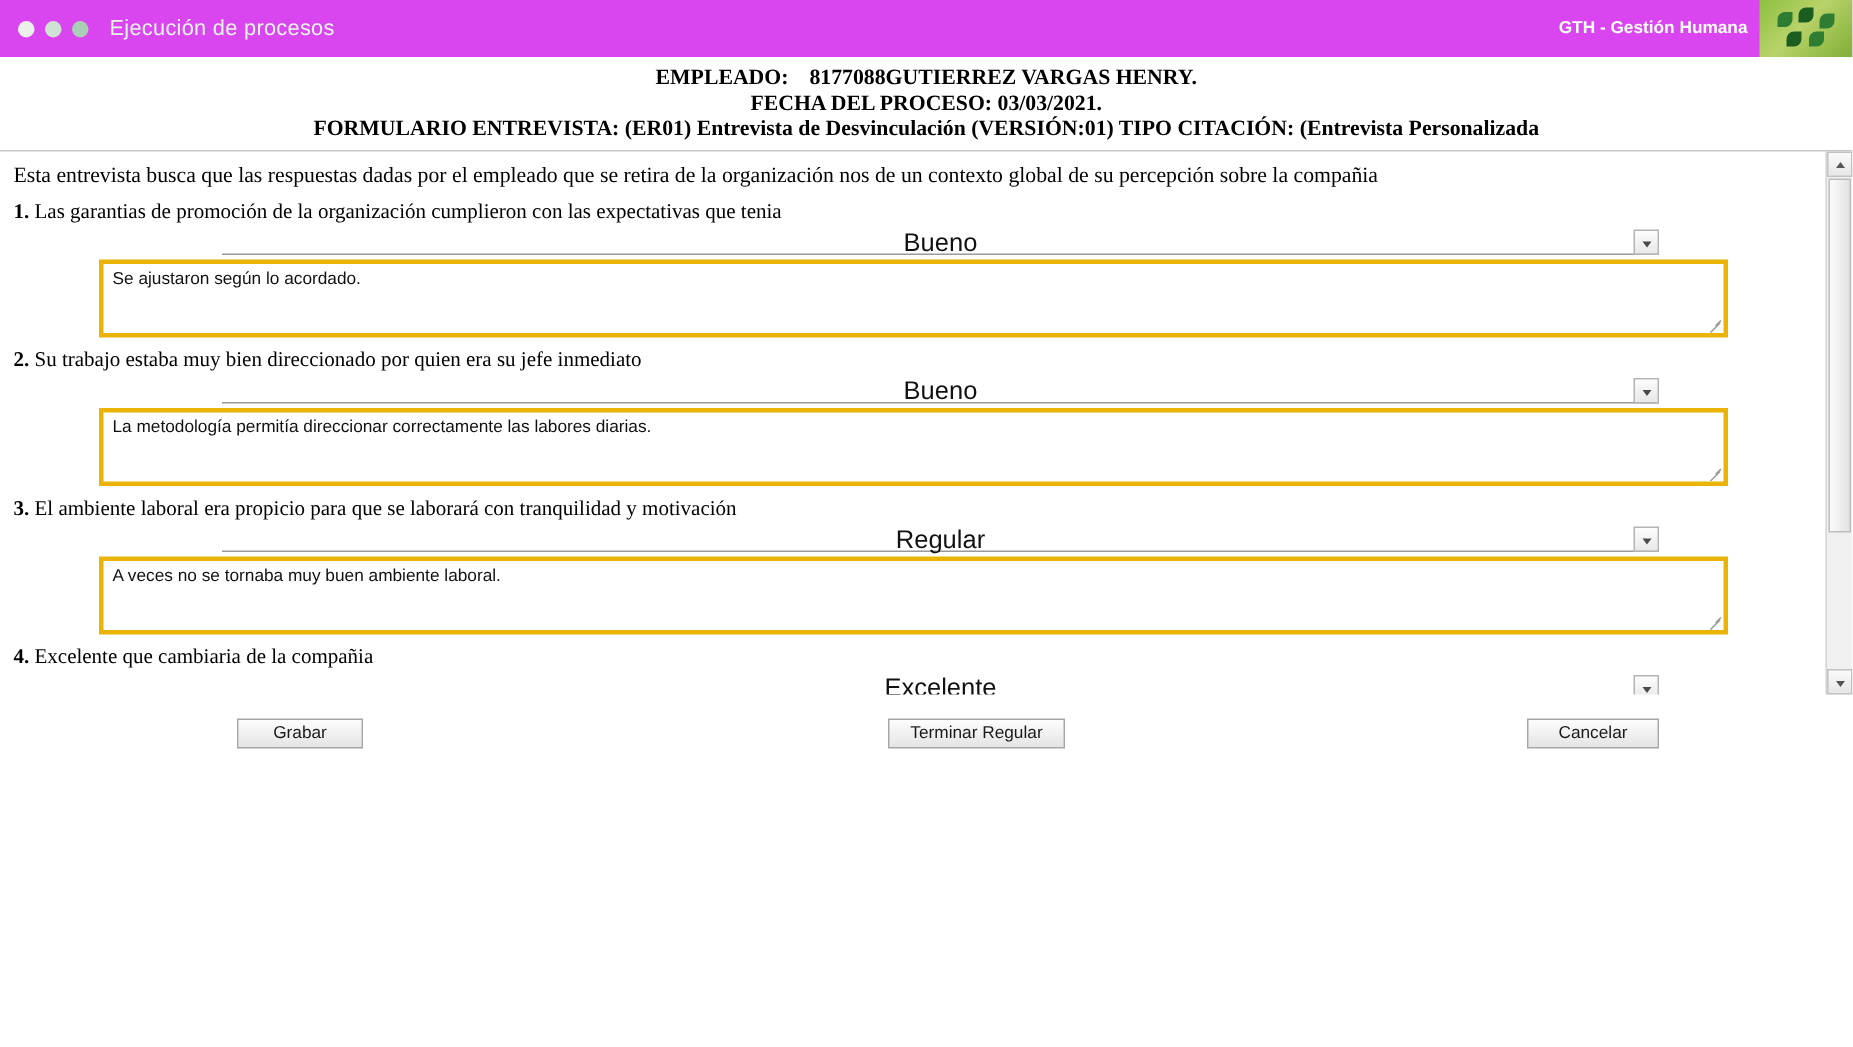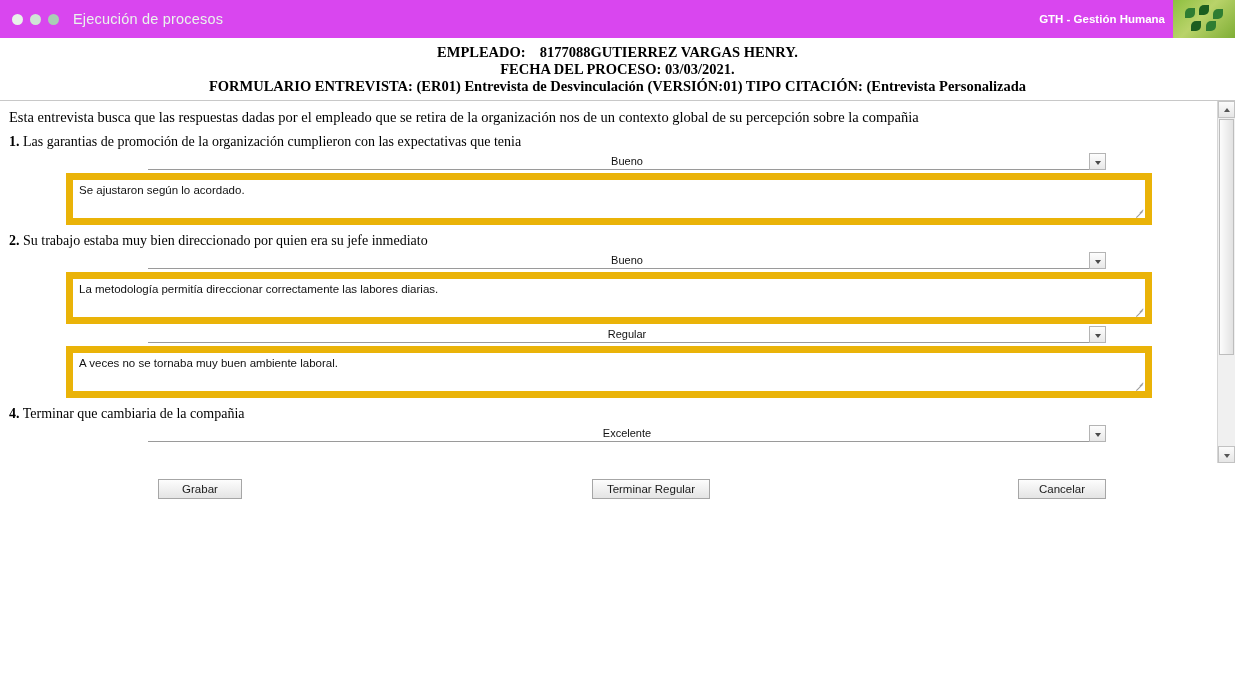--- a/index.html
+++ b/index.html
@@ -126,21 +126,21 @@
     margin: 0 0 0 148px;
     width: 958px;
     position: relative;
   }
   .select-box {
     height: 17px;
     border: none;
     border-bottom: 1px solid #9a9a9a;
     background: #ffffff;
     font-family: "Liberation Sans", sans-serif;
-    font-size: 11px;
+    font-size: 17px;
     text-align: center;
     line-height: 17px;
     color: #111;
     box-sizing: border-box;
     position: relative;
   }
   .select-arrow {
     position: absolute;
     right: 0;
     top: 0;
@@ -157,21 +157,21 @@
     top: 7px;
     border-left: 3.5px solid transparent;
     border-right: 3.5px solid transparent;
     border-top: 4px solid #4a4a4a;
   }
 
   .answer-box {
     margin: 3px 0 0 66px;
     width: 1086px;
     height: 52px;
-    border: 7px solid #eab308;
+    border: 3px solid #eab308;
     background: #ffffff;
     font-family: "Liberation Sans", sans-serif;
     font-size: 11.5px;
     color: #111;
     padding: 4px 6px;
     box-sizing: border-box;
     resize: none;
     outline: none;
     overflow: hidden;
     position: relative;
@@ -323,36 +323,40 @@
           <span class="select-arrow"></span>
         </div>
       </div>
       <div class="answer-box">
         <span>La metodología permitía direccionar correctamente las labores diarias.</span>
         <span class="grip"></span>
       </div>
     </div>
 
     <div class="q-block">
+      <div class="q-label">
+        <b>3.</b>
+        <span>El ambiente laboral era propicio para que se laborará con tranquilidad y motivación</span>
+      </div>
       <div class="select-row">
         <div class="select-box">
           <span>Regular</span>
           <span class="select-arrow"></span>
         </div>
       </div>
       <div class="answer-box">
         <span>A veces no se tornaba muy buen ambiente laboral.</span>
         <span class="grip"></span>
       </div>
     </div>
 
     <div class="q-block">
       <div class="q-label">
         <b>4.</b>
-        <span>Terminar que cambiaria de la compañia</span>
+        <span>Excelente que cambiaria de la compañia</span>
       </div>
       <div class="select-row">
         <div class="select-box">
           <span>Excelente</span>
           <span class="select-arrow"></span>
         </div>
       </div>
 
     </div>
 

